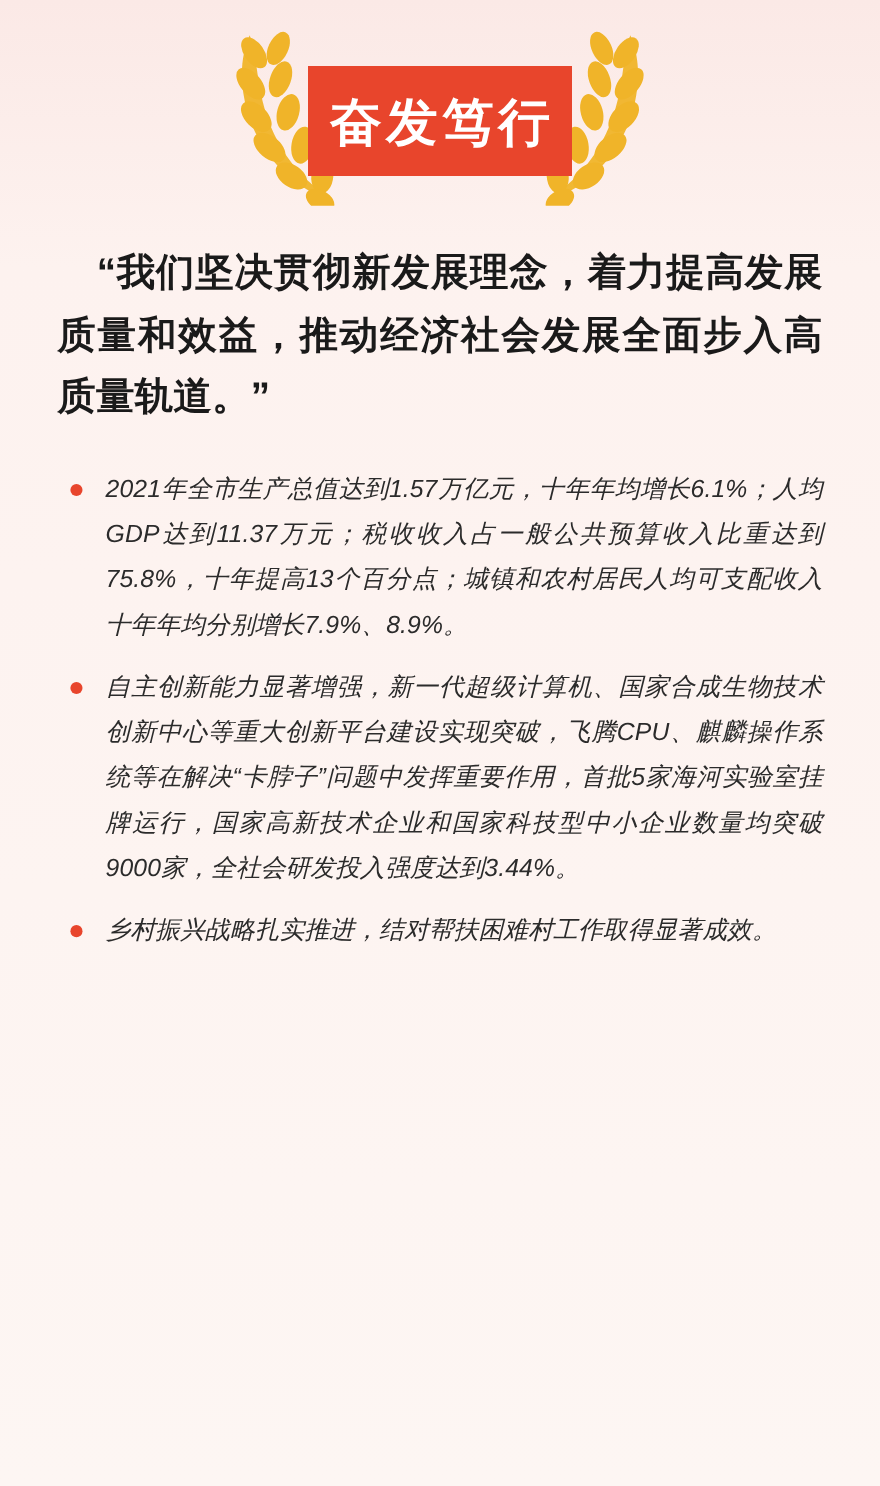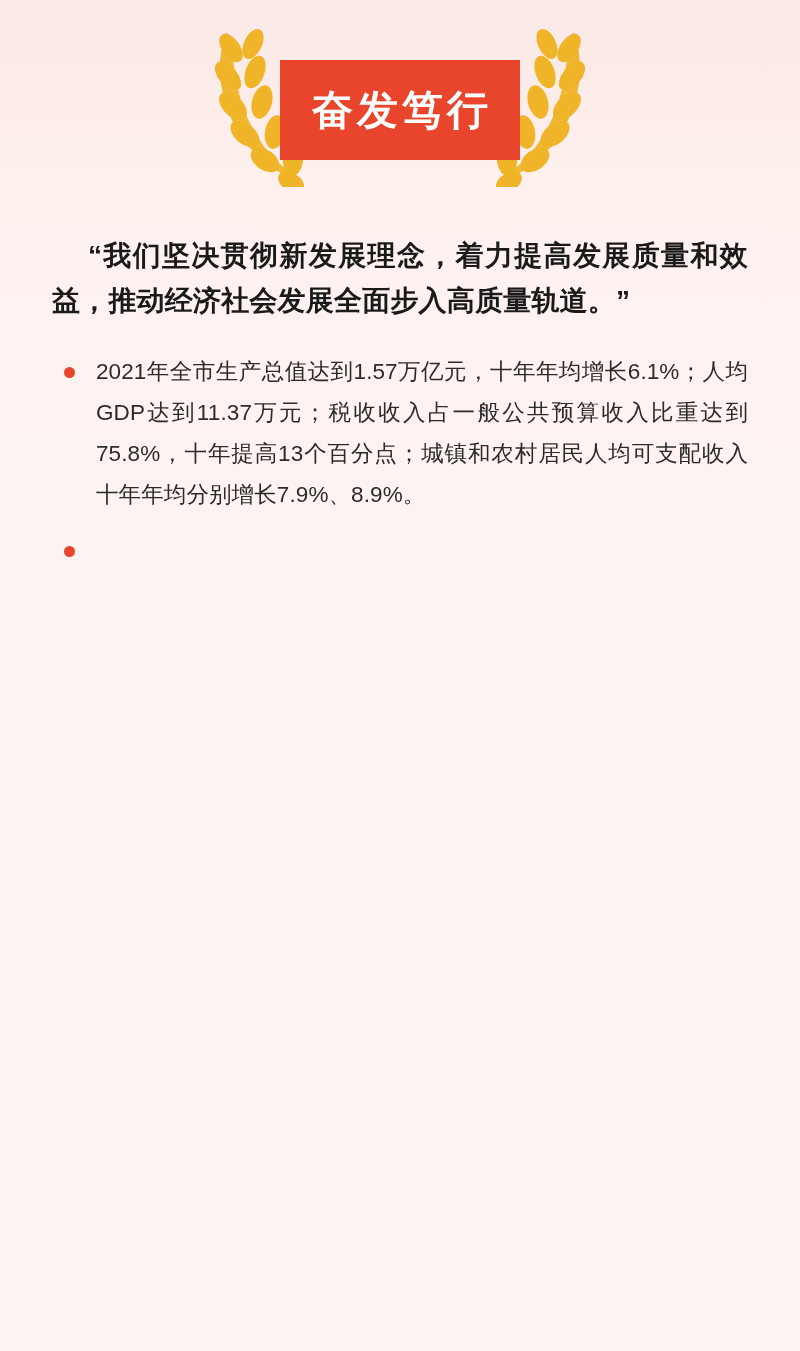--- a/index.html
+++ b/index.html
@@ -43,55 +43,56 @@
     width: 240px;
     height: 100px;
     background: #e8452c;
     display: flex;
     align-items: center;
     justify-content: center;
     z-index: 3;
   }
   .title-text {
     color: #ffffff;
-    font-size: 41px;
+    font-size: 47px;
     font-weight: bold;
     letter-spacing: 4px;
     line-height: 1;
     text-indent: 4px;
   }
   .laurel {
     position: absolute;
     top: 0;
     width: 110px;
     height: 165px;
     z-index: 2;
   }
   .laurel.left { left: 2px; }
   .laurel.right { right: 2px; }
 
   
   .content {
     padding: 0 52px 0 52px;
   }
   .quote {
-    margin-top: 28px;
+    margin-top: 15px;
     color: #1a1a1a;
-    font-size: 28px;
+    font-size: 35px;
     font-weight: bold;
     line-height: 1.62;
     text-align: justify;
     text-indent: 36px;
     letter-spacing: 0.2px;
   }
   
   ul.points {
     list-style: none;
     margin: 12px 0 0 0;
     padding: 0;
+    font-style: italic;
   }
   ul.points li {
     position: relative;
     padding-left: 44px;
     margin-bottom: 16px;
     color: #2b2b2b;
     font-size: 22.5px;
     line-height: 1.82;
     text-align: justify;
     letter-spacing: 0.1px;
@@ -165,17 +166,22 @@
   <div class="content">
     <p class="quote">“我们坚决贯彻新发展理念，着力提高发展质量和效益，推动经济社会发展全面步入高质量轨道。”</p>
 
     <ul class="points">
       <li>
         <span class="dot"></span>
         <span>2021年全市生产总值达到1.57万亿元，十年年均增长6.1%；人均GDP达到11.37万元；税收收入占一般公共预算收入比重达到75.8%，十年提高13个百分点；城镇和农村居民人均可支配收入十年年均分别增长7.9%、8.9%。</span>
       </li>
       <li>
         <span class="dot"></span>
+        <span>自主创新能力显著增强，新一代超级计算机、国家合成生物技术创新中心等重大创新平台建设实现突破，飞腾CPU、麒麟操作系统等在解决“卡脖子”问题中发挥重要作用，首批5家海河实验室挂牌运行，国家高新技术企业和国家科技型中小企业数量均突破9000家，全社会研发投入强度达到3.44%。</span>
+      </li>
+      <li>
+        <span class="dot"></span>
+        <span>乡村振兴战略扎实推进，结对帮扶困难村工作取得显著成效。</span>
       </li>
     </ul>
   </div>
 
 </div>
 
 </body></html>

